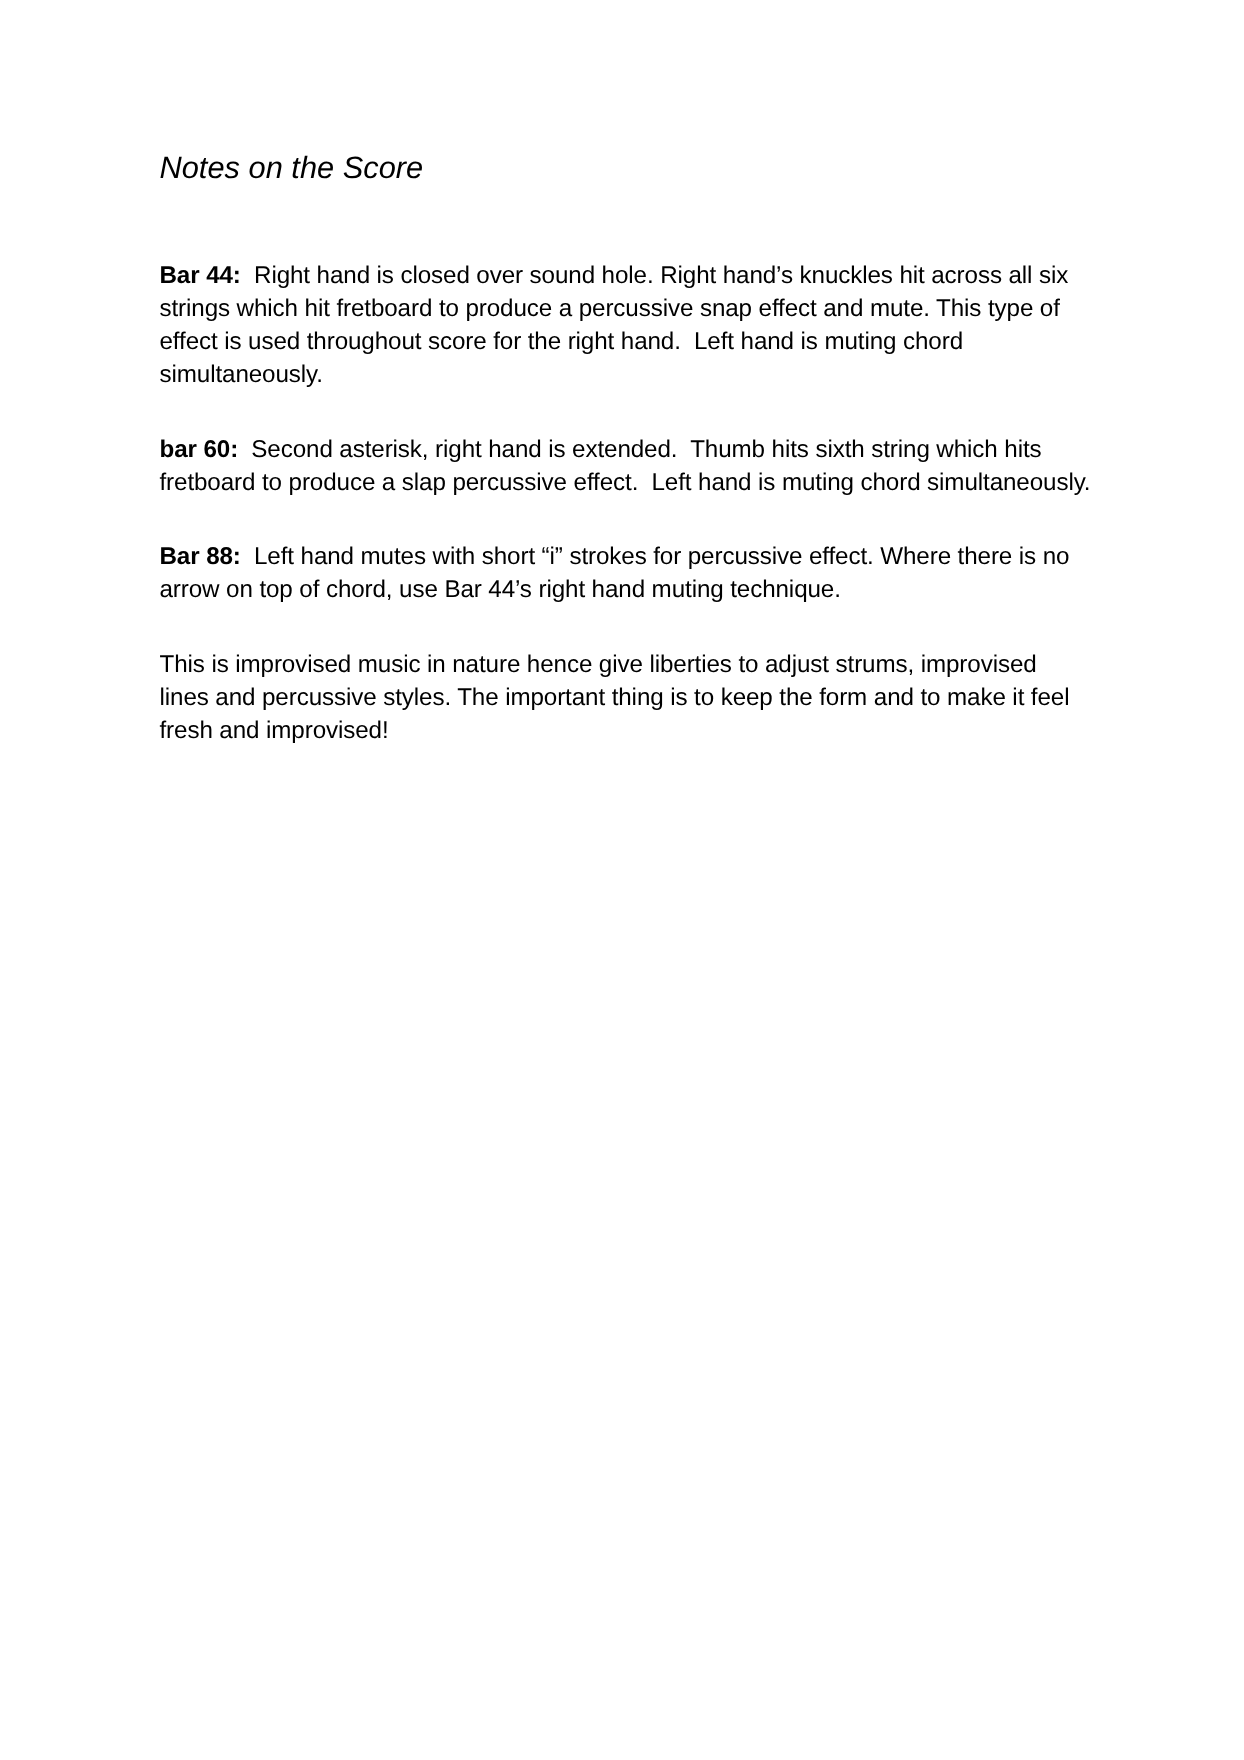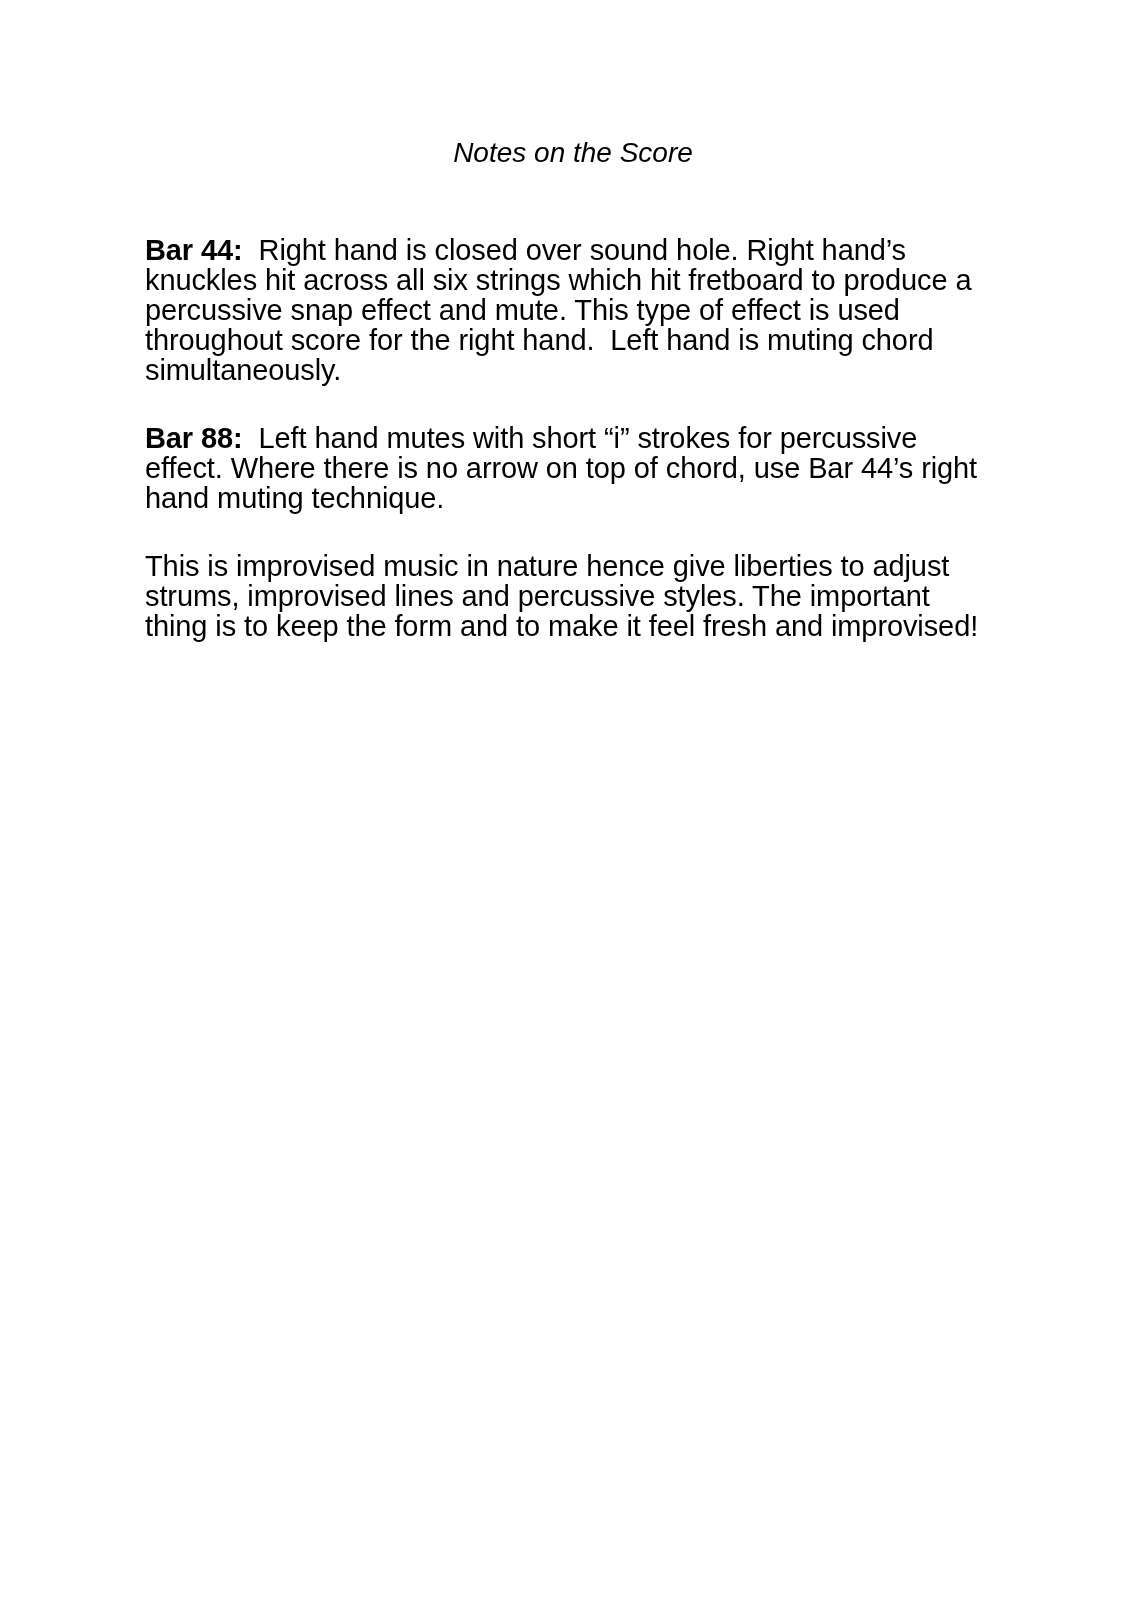--- a/index.html
+++ b/index.html
@@ -20,24 +20,23 @@
     box-sizing: border-box;
     padding: 138px 130px 0 145px;
   }
   .doc-title {
     font-style: italic;
     font-weight: 400;
     font-size: 28px;
     line-height: 30px;
     margin: 0 0 67px 0;
     white-space: pre-wrap;
-    text-align: center;
   }
   .para {
-    font-size: 29px;
+    font-size: 22px;
     line-height: 30px;
     margin: 0 0 38px 0;
     max-width: 848px;
     white-space: pre-wrap;
     letter-spacing: -0.1px;
   }
   .para strong {
     font-weight: 700;
   }
   .para.extra-gap {
@@ -47,18 +46,19 @@
 </head>
 <body>
 
 <div class="page">
 
   <h1 class="doc-title">Notes on the Score</h1>
 
   <p class="para"><strong>Bar 44:</strong><span>  Right hand is closed over sound hole. Right hand’s knuckles hit across all six strings which hit fretboard to produce a percussive snap effect and mute. This type of effect is used throughout score for the right hand.  Left hand is muting chord simultaneously.</span></p>
 
 
+  <p class="para"><strong>bar 60:</strong><span>  Second asterisk, right hand is extended.  Thumb hits sixth string which hits fretboard to produce a slap percussive effect.  Left hand is muting chord simultaneously.</span></p>
 
   <p class="para extra-gap"><strong>Bar 88:</strong><span>  Left hand mutes with short “i” strokes for percussive effect. Where there is no arrow on top of chord, use Bar 44’s right hand muting technique.</span></p>
 
   <p class="para"><strong></strong><span>This is improvised music in nature hence give liberties to adjust strums, improvised lines and percussive styles. The important thing is to keep the form and to make it feel fresh and improvised!</span></p>
 
 </div>
 
 </body></html>

